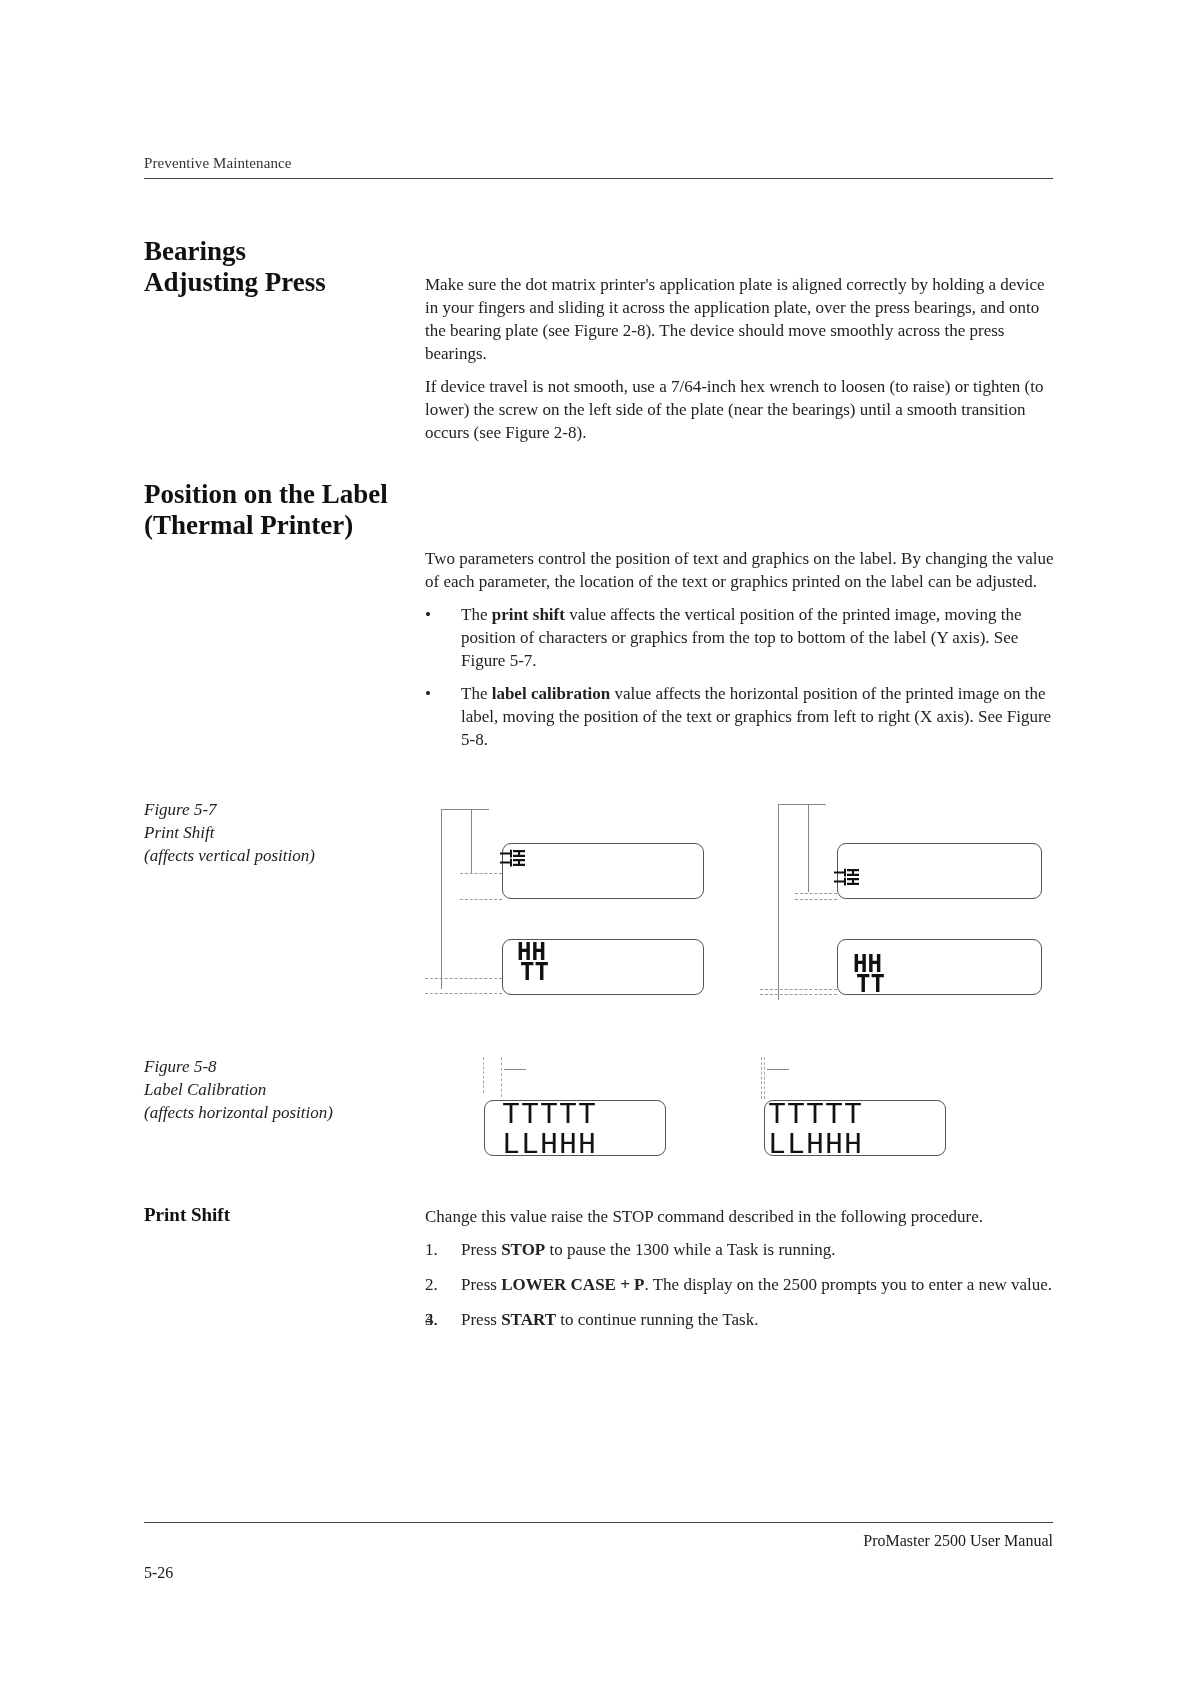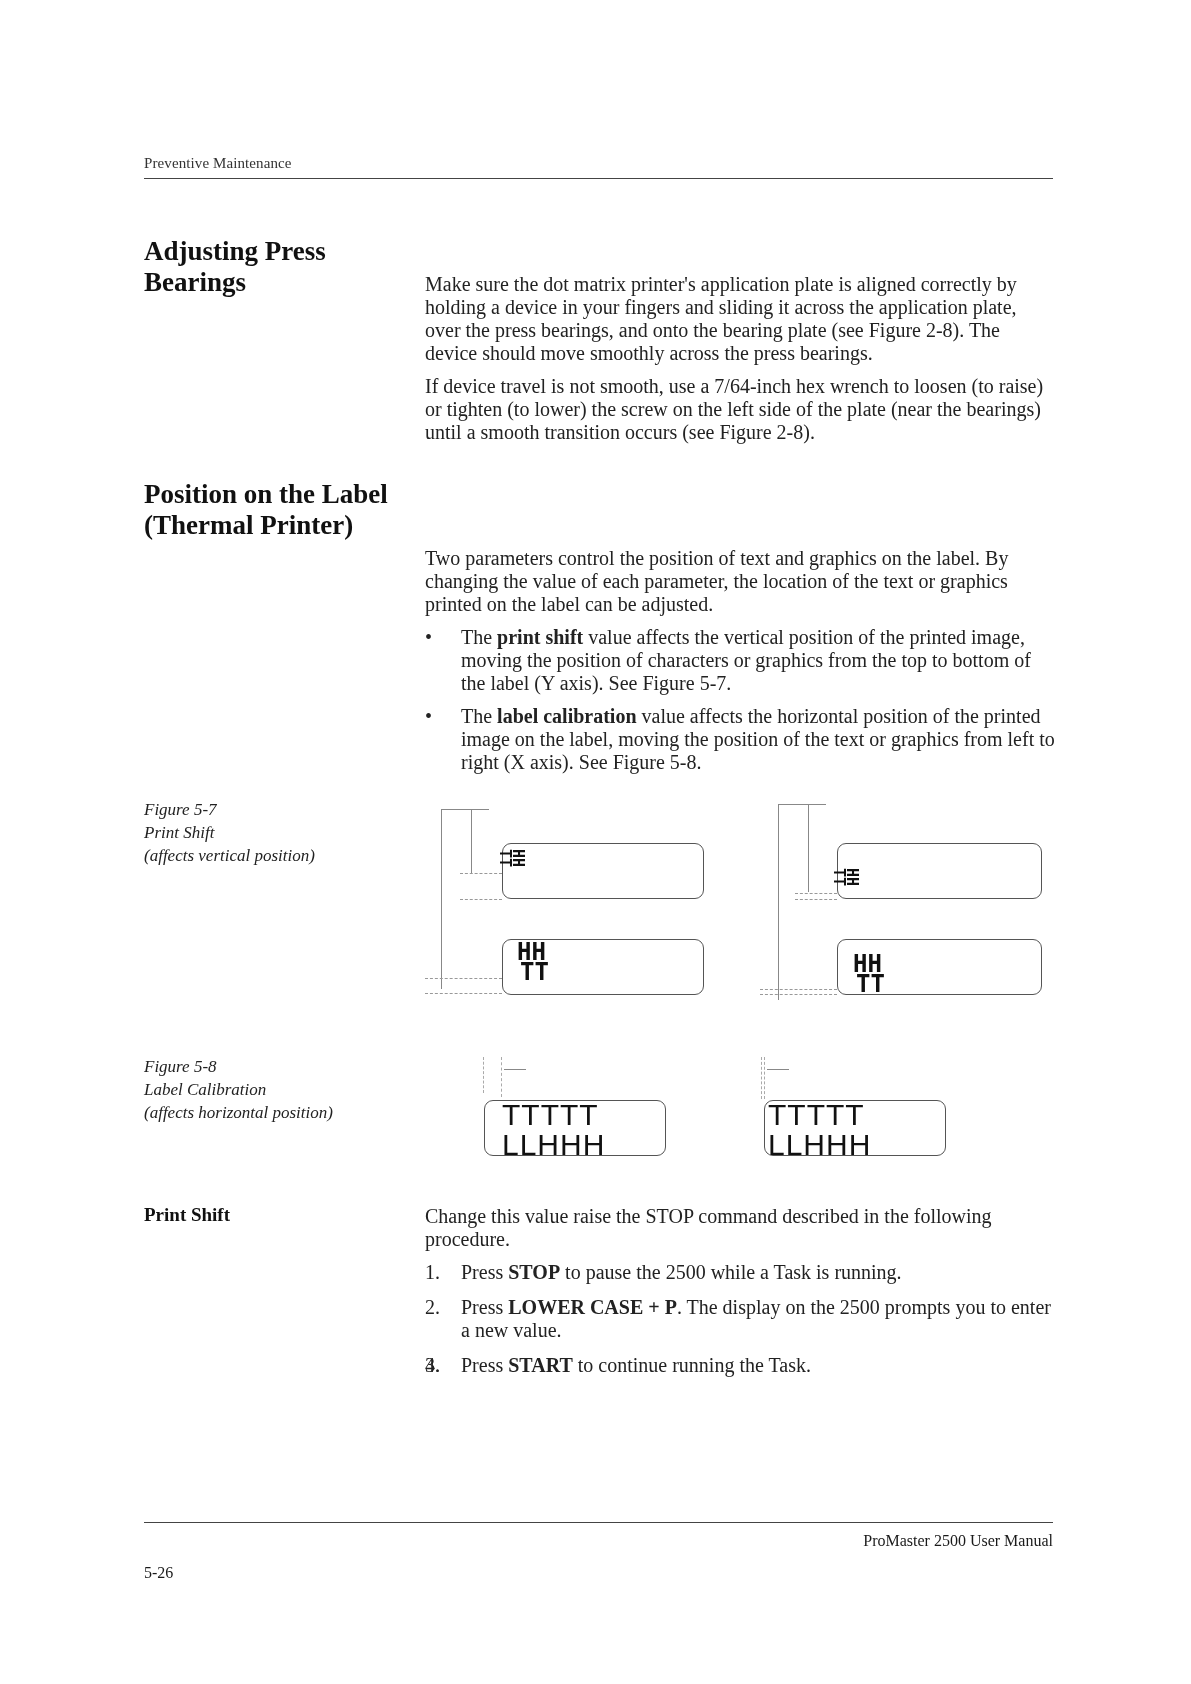--- a/index.html
+++ b/index.html
@@ -2,21 +2,21 @@
 <html><head>
 <meta charset="utf-8">
 <style>
   html, body { margin: 0; padding: 0; background: #ffffff; }
   body { width: 1191px; height: 1684px; position: relative; overflow: hidden;
          font-family: "Liberation Serif", "DejaVu Serif", serif; color: #1a1a1a; }
   .abs { position: absolute; }
   .header-text { left: 144px; top: 155px; font-size: 15px; color: #333; letter-spacing: 0.1px; }
   .rule { left: 144px; width: 909px; height: 1px; background: #444; }
   .h1 { left: 144px; font-size: 27px; font-weight: bold; line-height: 31px; color: #111; width: 260px; }
-  .body-col { left: 425px; width: 630px; font-size: 20px; line-height: 23px; color: #222; }
+  .body-col { left: 425px; width: 630px; font-size: 17px; line-height: 23px; color: #222; }
   .body-col p { margin: 0 0 10px 0; }
   .bullets { margin: 0; padding: 0; list-style: none; }
   .bullets li { position: relative; padding-left: 36px; margin-bottom: 10px; }
   .bullets li::before { content: "•"; position: absolute; left: 0; top: 0; }
   .steps { margin: 0; padding: 0; list-style: none; }
   .steps li { position: relative; padding-left: 36px; margin-bottom: 12px; }
   .steps .num { position: absolute; left: 0; top: 0; }
   .caption { left: 144px; font-size: 17px; font-style: italic; line-height: 23px; color: #222; width: 260px; }
   .subhead { left: 144px; font-size: 19px; font-weight: bold; color: #111; }
   .footer-left { left: 144px; top: 1532px; font-size: 16px; margin-top: 32px; }
@@ -24,31 +24,31 @@
 
   
   .label-box { position: absolute; border: 1.5px solid #555; border-radius: 9px; background: #fff; }
   .vline { position: absolute; width: 1px; background: #888; }
   .hline { position: absolute; height: 1px; background: #888; }
   .dash { position: absolute; height: 0; border-top: 1px dashed #999; }
   .vdash { position: absolute; width: 0; border-left: 1px dashed #aaa; }
   .lcd { font-family: "DejaVu Sans Mono", "Liberation Mono", monospace; font-weight: bold; color: #111; position: absolute; }
   .lcd-rot { position: absolute; font-family: "DejaVu Sans Mono", monospace; font-weight: bold; font-size: 15px; line-height: 13px;
              transform: rotate(90deg); transform-origin: left top; color: #111; }
-  .calib { font-family: Liberation Sans, sans-serif; font-size: 30px; line-height: 30px; color: #111; letter-spacing: 1px; position: absolute; }
+  .calib { font-family: Liberation Mono, monospace; font-size: 30px; line-height: 30px; color: #111; letter-spacing: 1px; position: absolute; }
 </style>
 </head>
 <body>
 
 <div class="abs header-text">Preventive Maintenance</div>
 <div class="abs rule" style="top:178px;"></div>
 
 <div class="abs h1" style="top:236px;">
+  <div>Bearings</div>
   <div>Adjusting Press</div>
-  <div>Bearings</div>
 </div>
 <div class="abs body-col" style="top:273px;">
   <p>Make sure the dot matrix printer's application plate is aligned correctly by holding a device in your fingers and sliding it across the application plate, over the press bearings, and onto the bearing plate (see Figure 2-8). The device should move smoothly across the press bearings.</p>
   <p>If device travel is not smooth, use a 7/64-inch hex wrench to loosen (to raise) or tighten (to lower) the screw on the left side of the plate (near the bearings) until a smooth transition occurs (see Figure 2-8).</p>
 </div>
 
 <div class="abs h1" style="top:479px;">
   <div>Position on the Label</div>
   <div>(Thermal Printer)</div>
 </div>
@@ -130,21 +130,21 @@
   <div class="calib" style="left:768px; top:1100px;">
     <div>TTTTT</div>
       <div>LLHHH</div>
   </div>
 </div>
 
 <div class="abs subhead" style="top:1204px;">Print Shift</div>
 <div class="abs body-col" style="top:1205px;">
   <p>Change this value raise the STOP command described in the following procedure.</p>
   <ol class="steps">
-    <li><span class="num">1.</span><span>Press </span><b>STOP</b><span> to pause the 2500 while a Task is running.</span></li>
+    <li><span class="num">1.</span><span>Press </span><b>STOP</b><span> to pause the 1300 while a Task is running.</span></li>
     <li><span class="num">2.</span><span>Press </span><b>LOWER CASE + P</b><span>. The display on the 2500 prompts you to enter a new value.</span></li>
     <li style="white-space:pre-wrap;"><span class="num">3.</span></li>
     <li><span class="num">4.</span><span>Press </span><b>START</b><span> to continue running the Task.</span></li>
   </ol>
 </div>
 
 <div class="abs rule" style="top:1522px;"></div>
 <div class="abs footer-left">5-26</div>
 <div class="abs footer-right">ProMaster 2500 User Manual</div>
 

